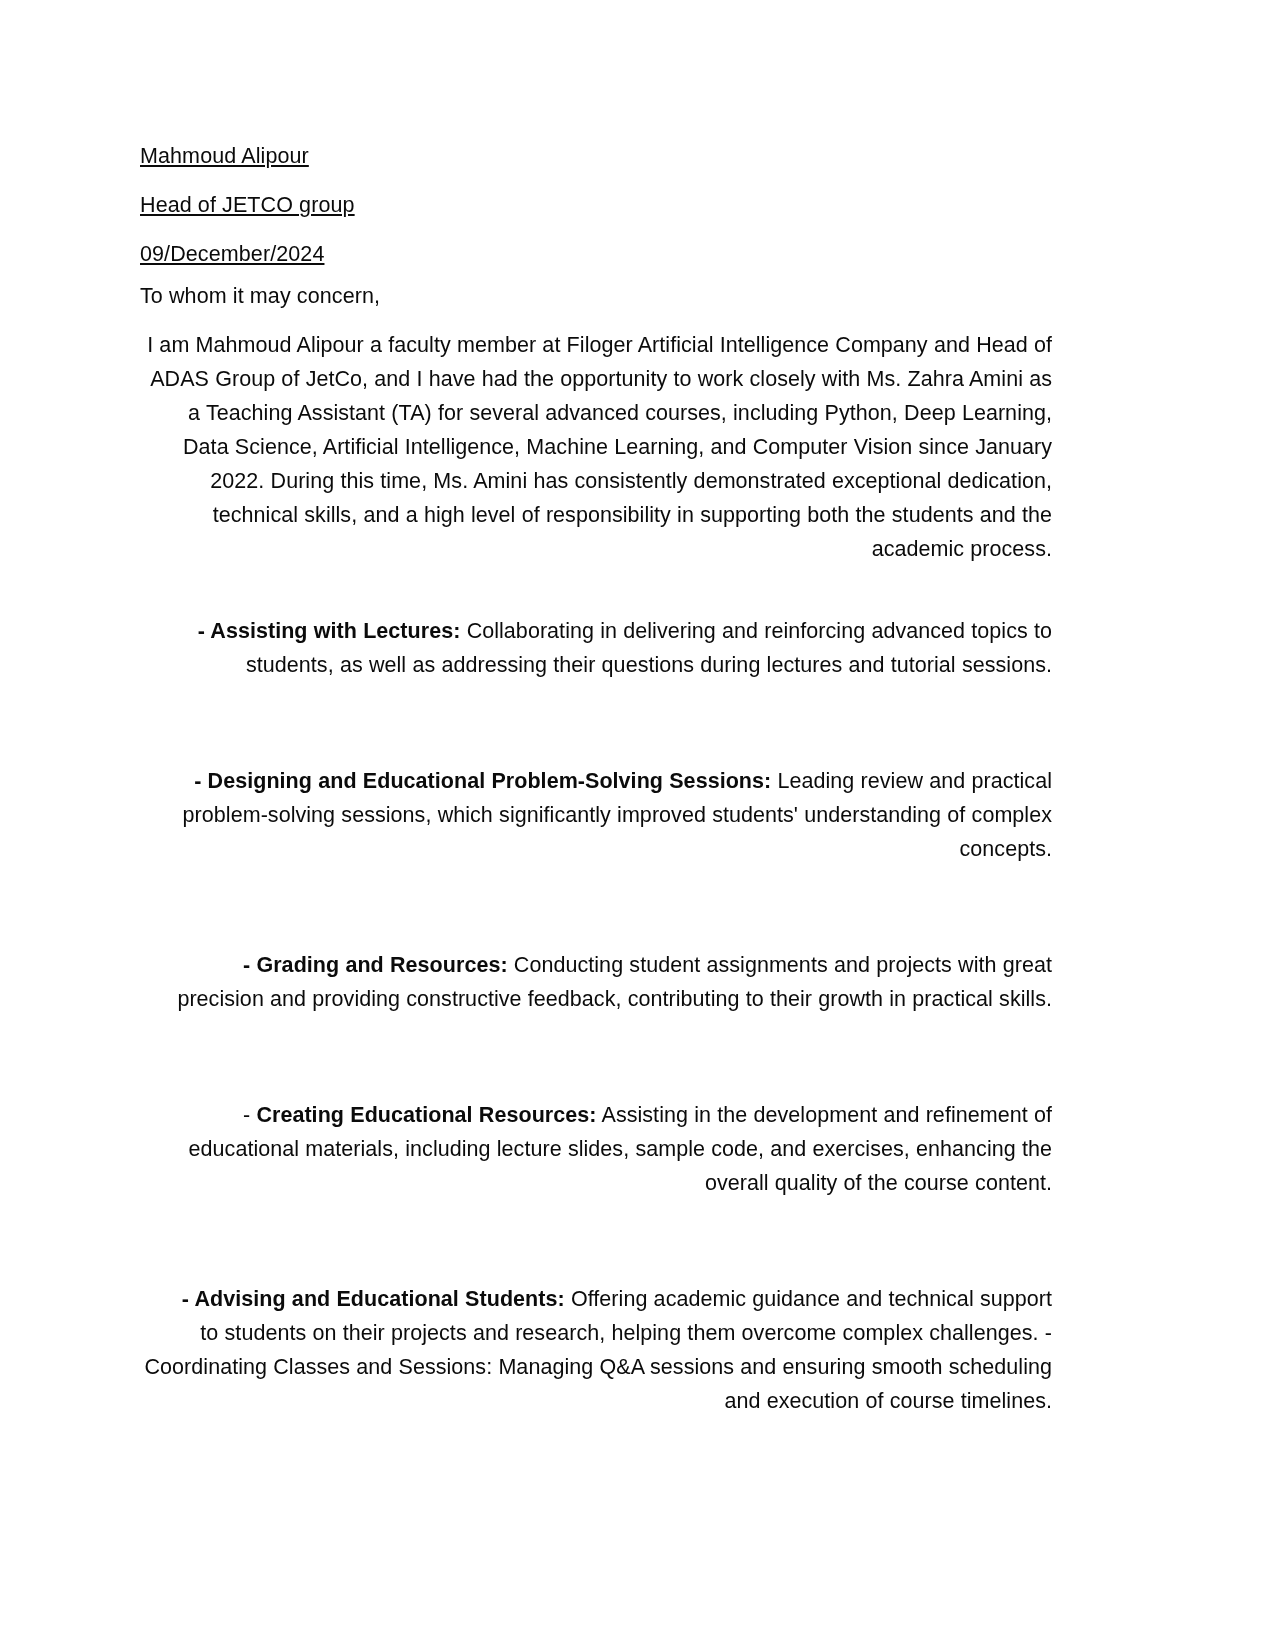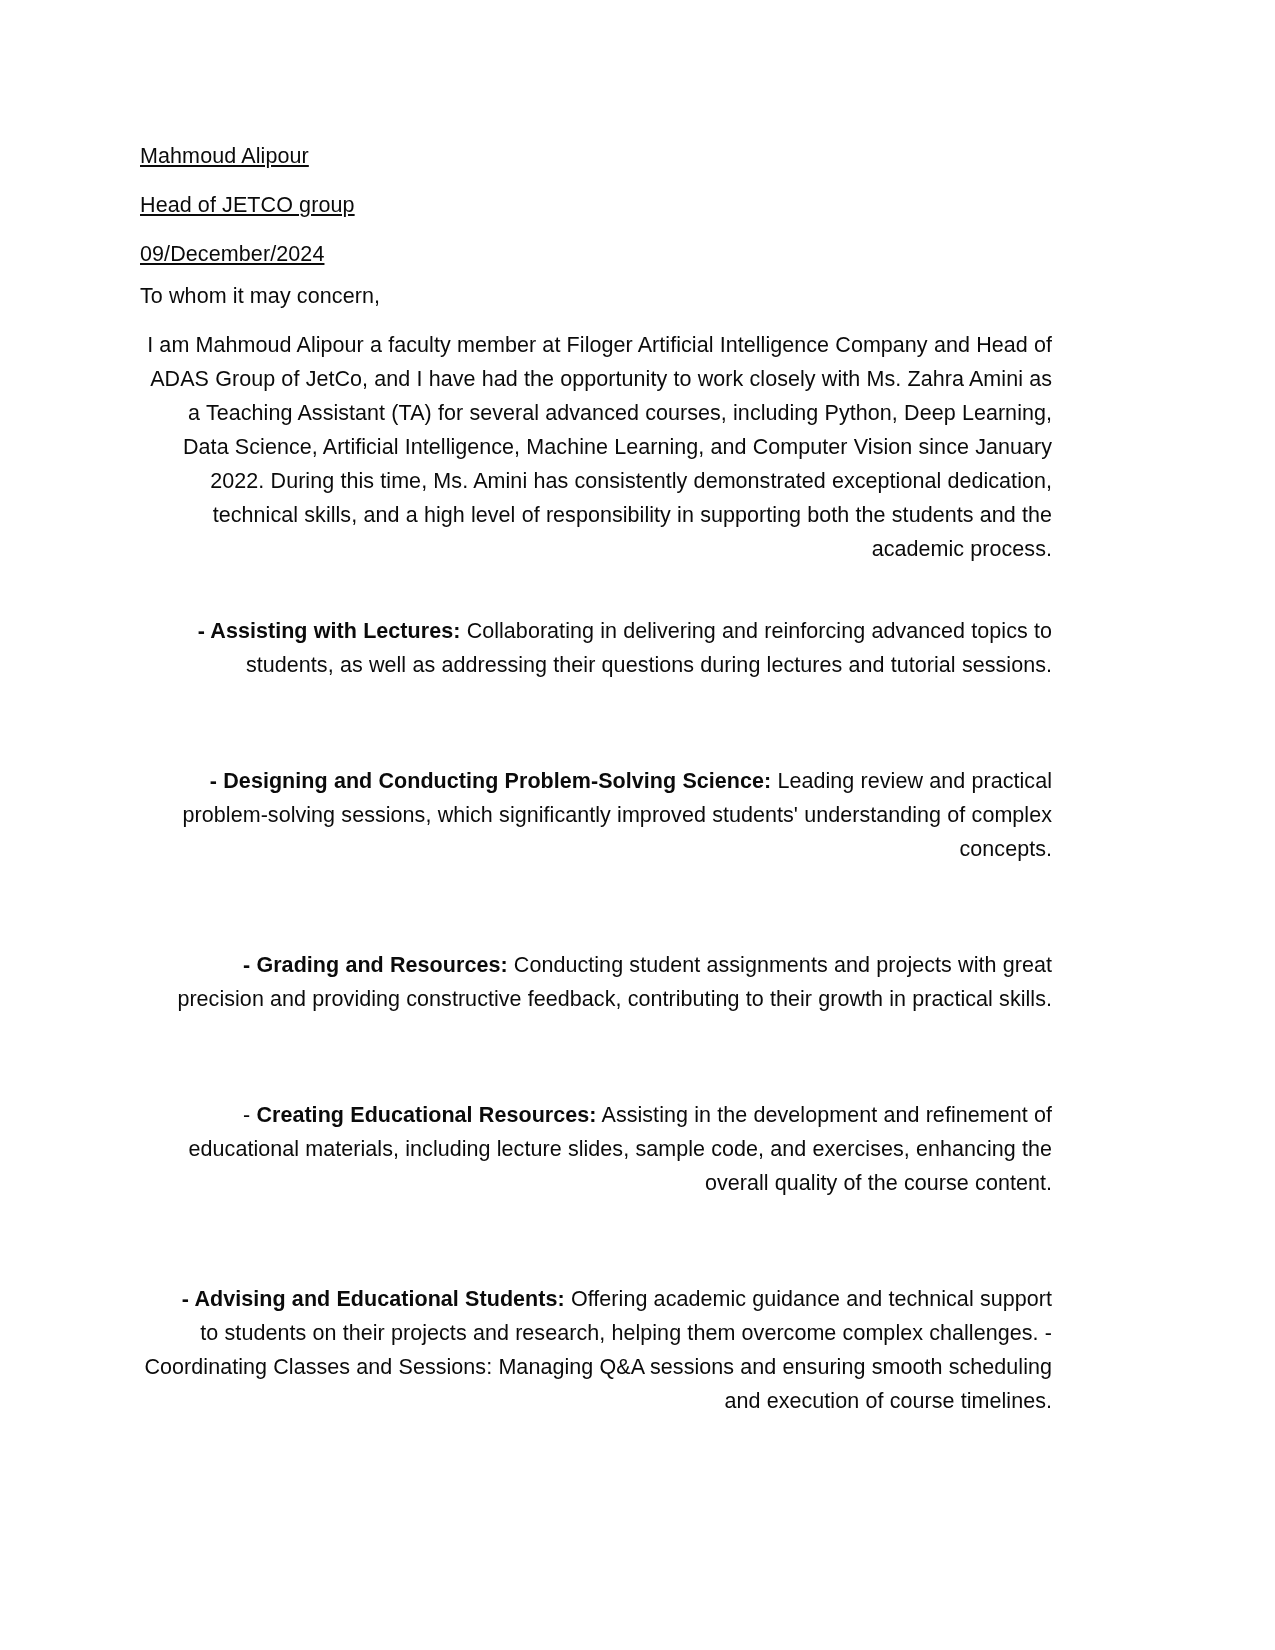--- a/index.html
+++ b/index.html
@@ -81,21 +81,21 @@
     <div class="salutation">To whom it may concern,</div>
 
     <div class="para"> I am Mahmoud Alipour a faculty member at Filoger Artificial Intelligence Company and Head of ADAS Group of JetCo, and I have had the opportunity to work closely with Ms. Zahra Amini as a Teaching Assistant (TA) for several advanced courses, including Python, Deep Learning, Data Science, Artificial Intelligence, Machine Learning, and Computer Vision since January 2022. During this time, Ms. Amini has consistently demonstrated exceptional dedication, technical skills, and a high level of responsibility in supporting both the students and the academic process.</div>
 
 
     <div class="para tight">
       <span class="lead"></span><b>- Assisting with Lectures:</b><span> Collaborating in delivering and reinforcing advanced topics to students, as well as addressing their questions during lectures and tutorial sessions.</span>
     </div>
 
     <div class="para tight">
-      <span class="lead"></span><b>- Designing and Conducting Problem-Solving Science:</b><span> Leading review and practical problem-solving sessions, which significantly improved students' understanding of complex concepts.</span>
+      <span class="lead"></span><b>- Designing and Educational Problem-Solving Sessions:</b><span> Leading review and practical problem-solving sessions, which significantly improved students' understanding of complex concepts.</span>
     </div>
 
     <div class="para tight">
       <span class="lead"> </span><b>- Grading and Resources:</b><span> Conducting student assignments and projects with great precision and providing constructive feedback, contributing to their growth in practical skills.</span>
     </div>
 
     <div class="para tight">
       <span class="lead">- </span><b>Creating Educational Resources:</b><span> Assisting in the development and refinement of educational materials, including lecture slides, sample code, and exercises, enhancing the overall quality of the course content.</span>
     </div>
 

